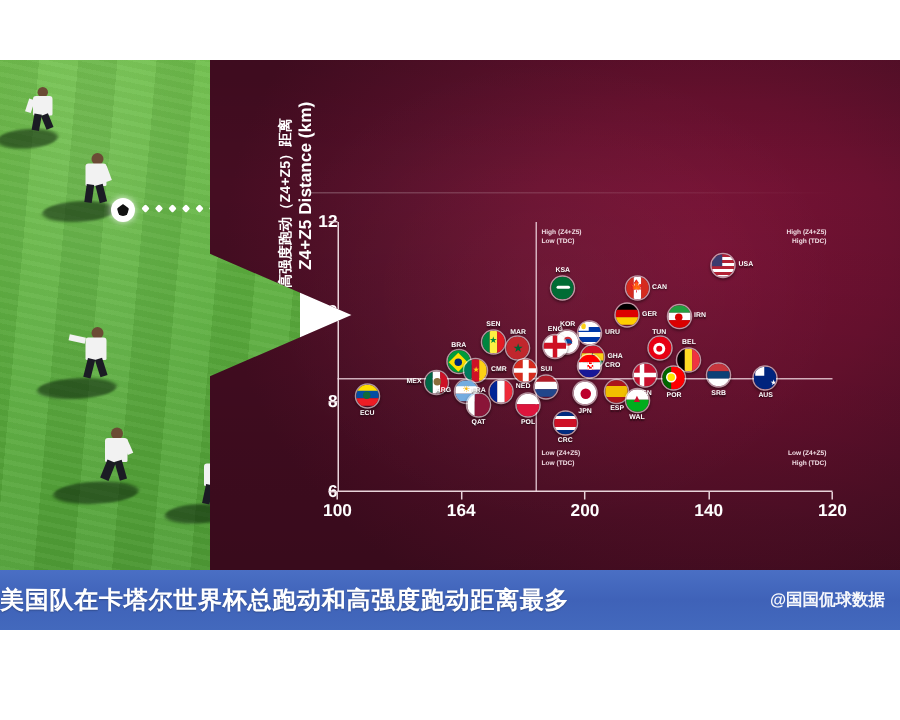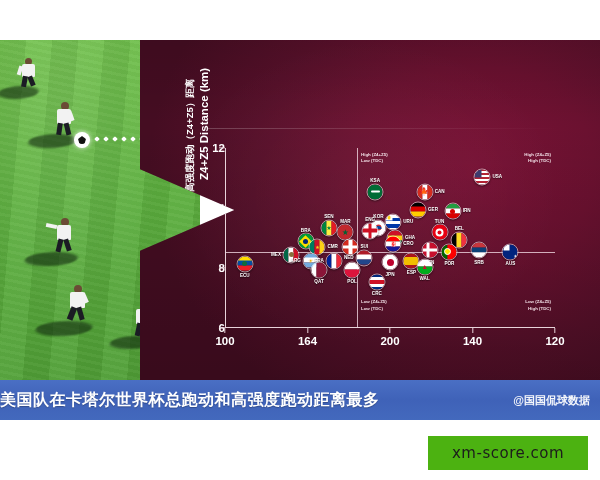--- a/index.html
+++ b/index.html
@@ -601,17 +601,14 @@
           </div>
         </div>
     </div>
   </div>
 
   <div class="caption-bar">
     <div class="caption-text">美国队在卡塔尔世界杯总跑动和高强度跑动距离最多</div>
     <div class="caption-watermark">@国国侃球数据</div>
   </div>
 
-  <div class="logo-badge">
-    <span class="logo-text">xm-score.com</span>
-  </div>
 
 </div>
 
 </body></html>

